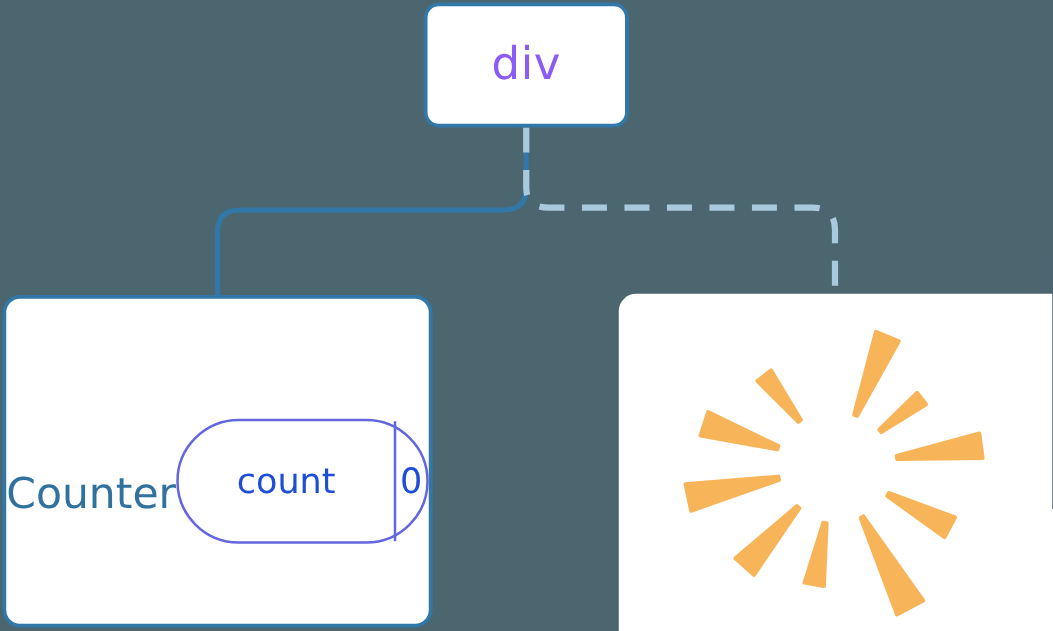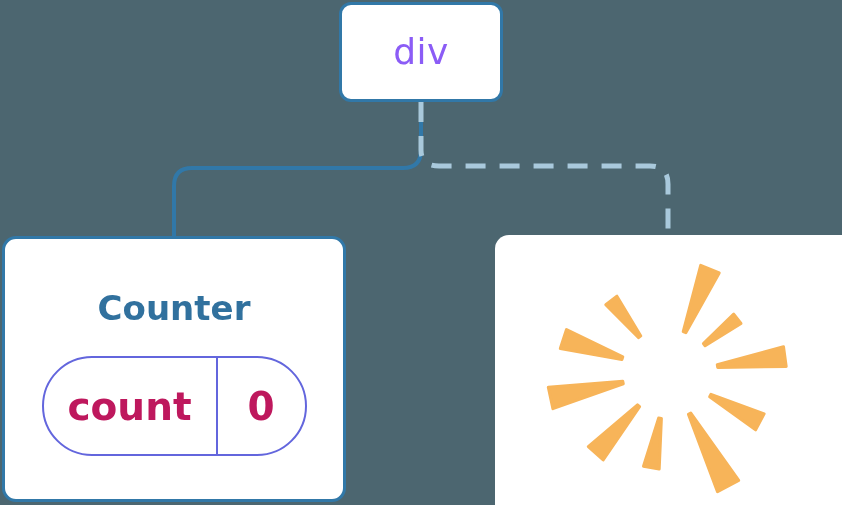--- a/index.html
+++ b/index.html
@@ -50,23 +50,22 @@
     letter-spacing: 0.5px;
     line-height: 1;
   }
   #node-counter {
     left: 2px;
     top: 236px;
     width: 344px;
     height: 266px;
     border-radius: 14px;
     display: flex;
-    flex-direction: column;
+    flex-direction: row;
     align-items: center;
-    font-weight: bold;
   }
   #node-counter .node-title {
     font-size: 34px;
     color: #31719e;
     margin-top: 52px;
     line-height: 1;
   }
   .state-pill {
     margin-top: 31px;
     width: 265px;
@@ -76,22 +75,22 @@
     display: flex;
     align-items: stretch;
     box-sizing: border-box;
     background: #ffffff;
   }
   .state-key,
   .state-val {
     display: flex;
     align-items: center;
     justify-content: center;
-    color: #be185d;
-    font-size: 39px;
+    color: #1d4ed8;
+    font-size: 28px;
     line-height: 1;
   }
   .state-key {
     flex: 0 0 172px;
     border-right: 2px solid #6366dd;
   }
   .state-val {
     flex: 1 1 auto;
   }
   #node-sparkle {

